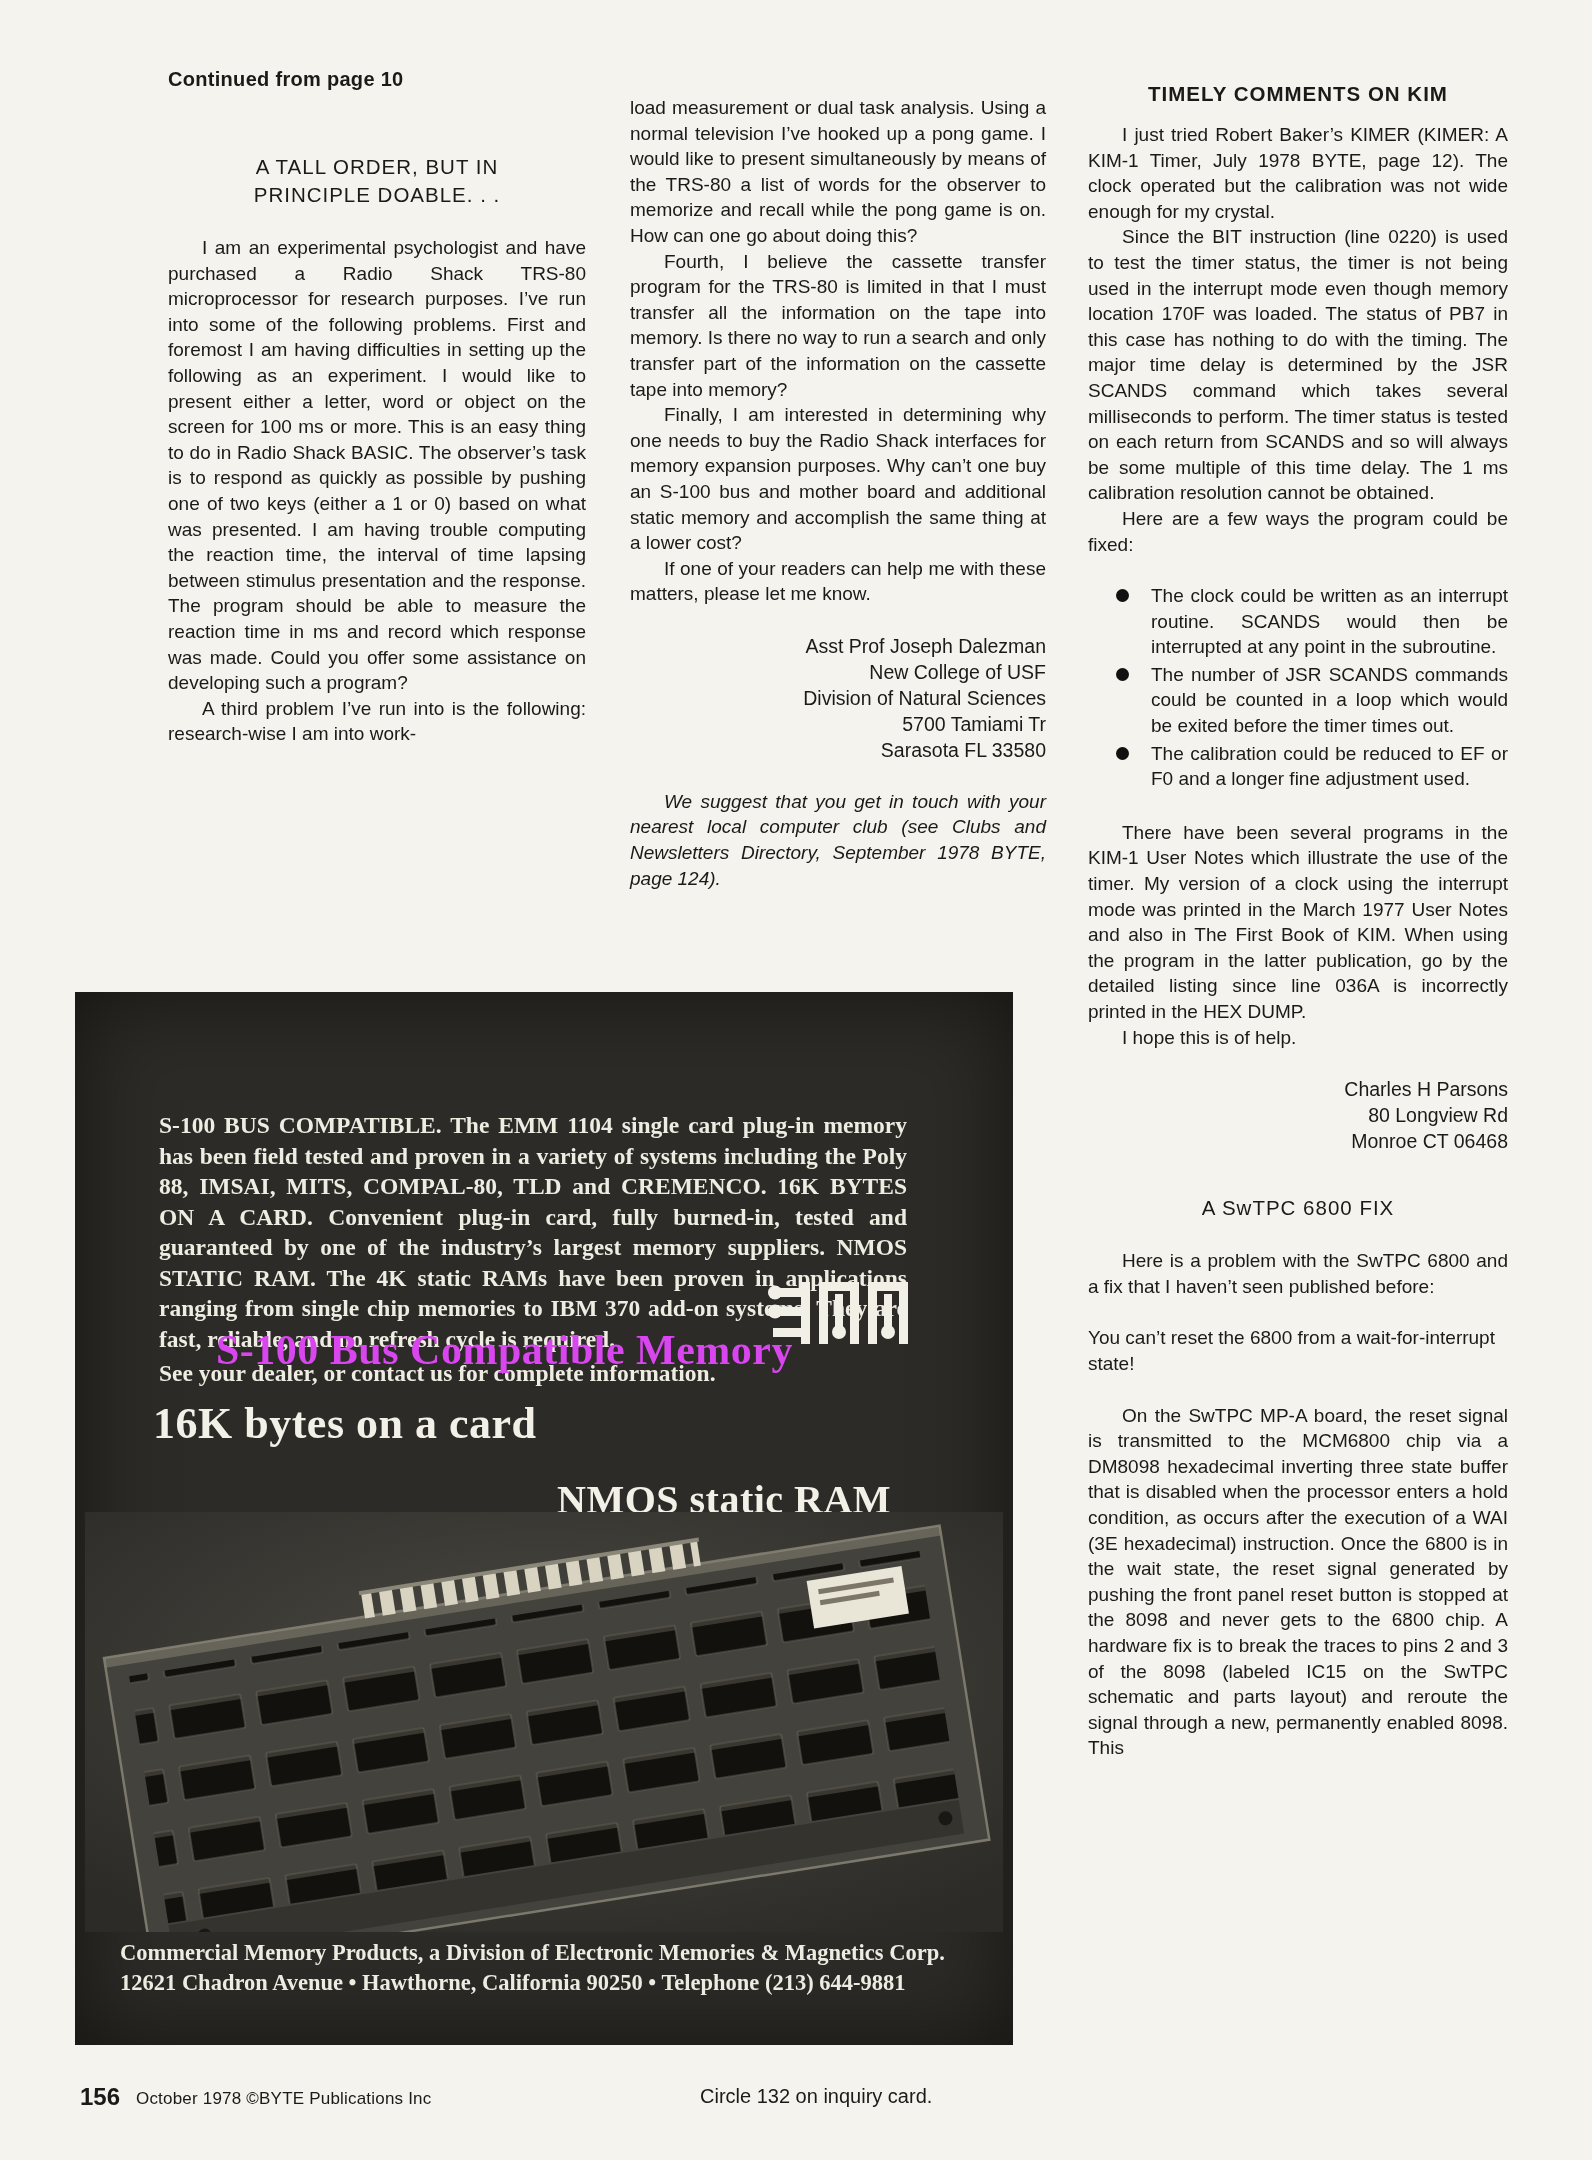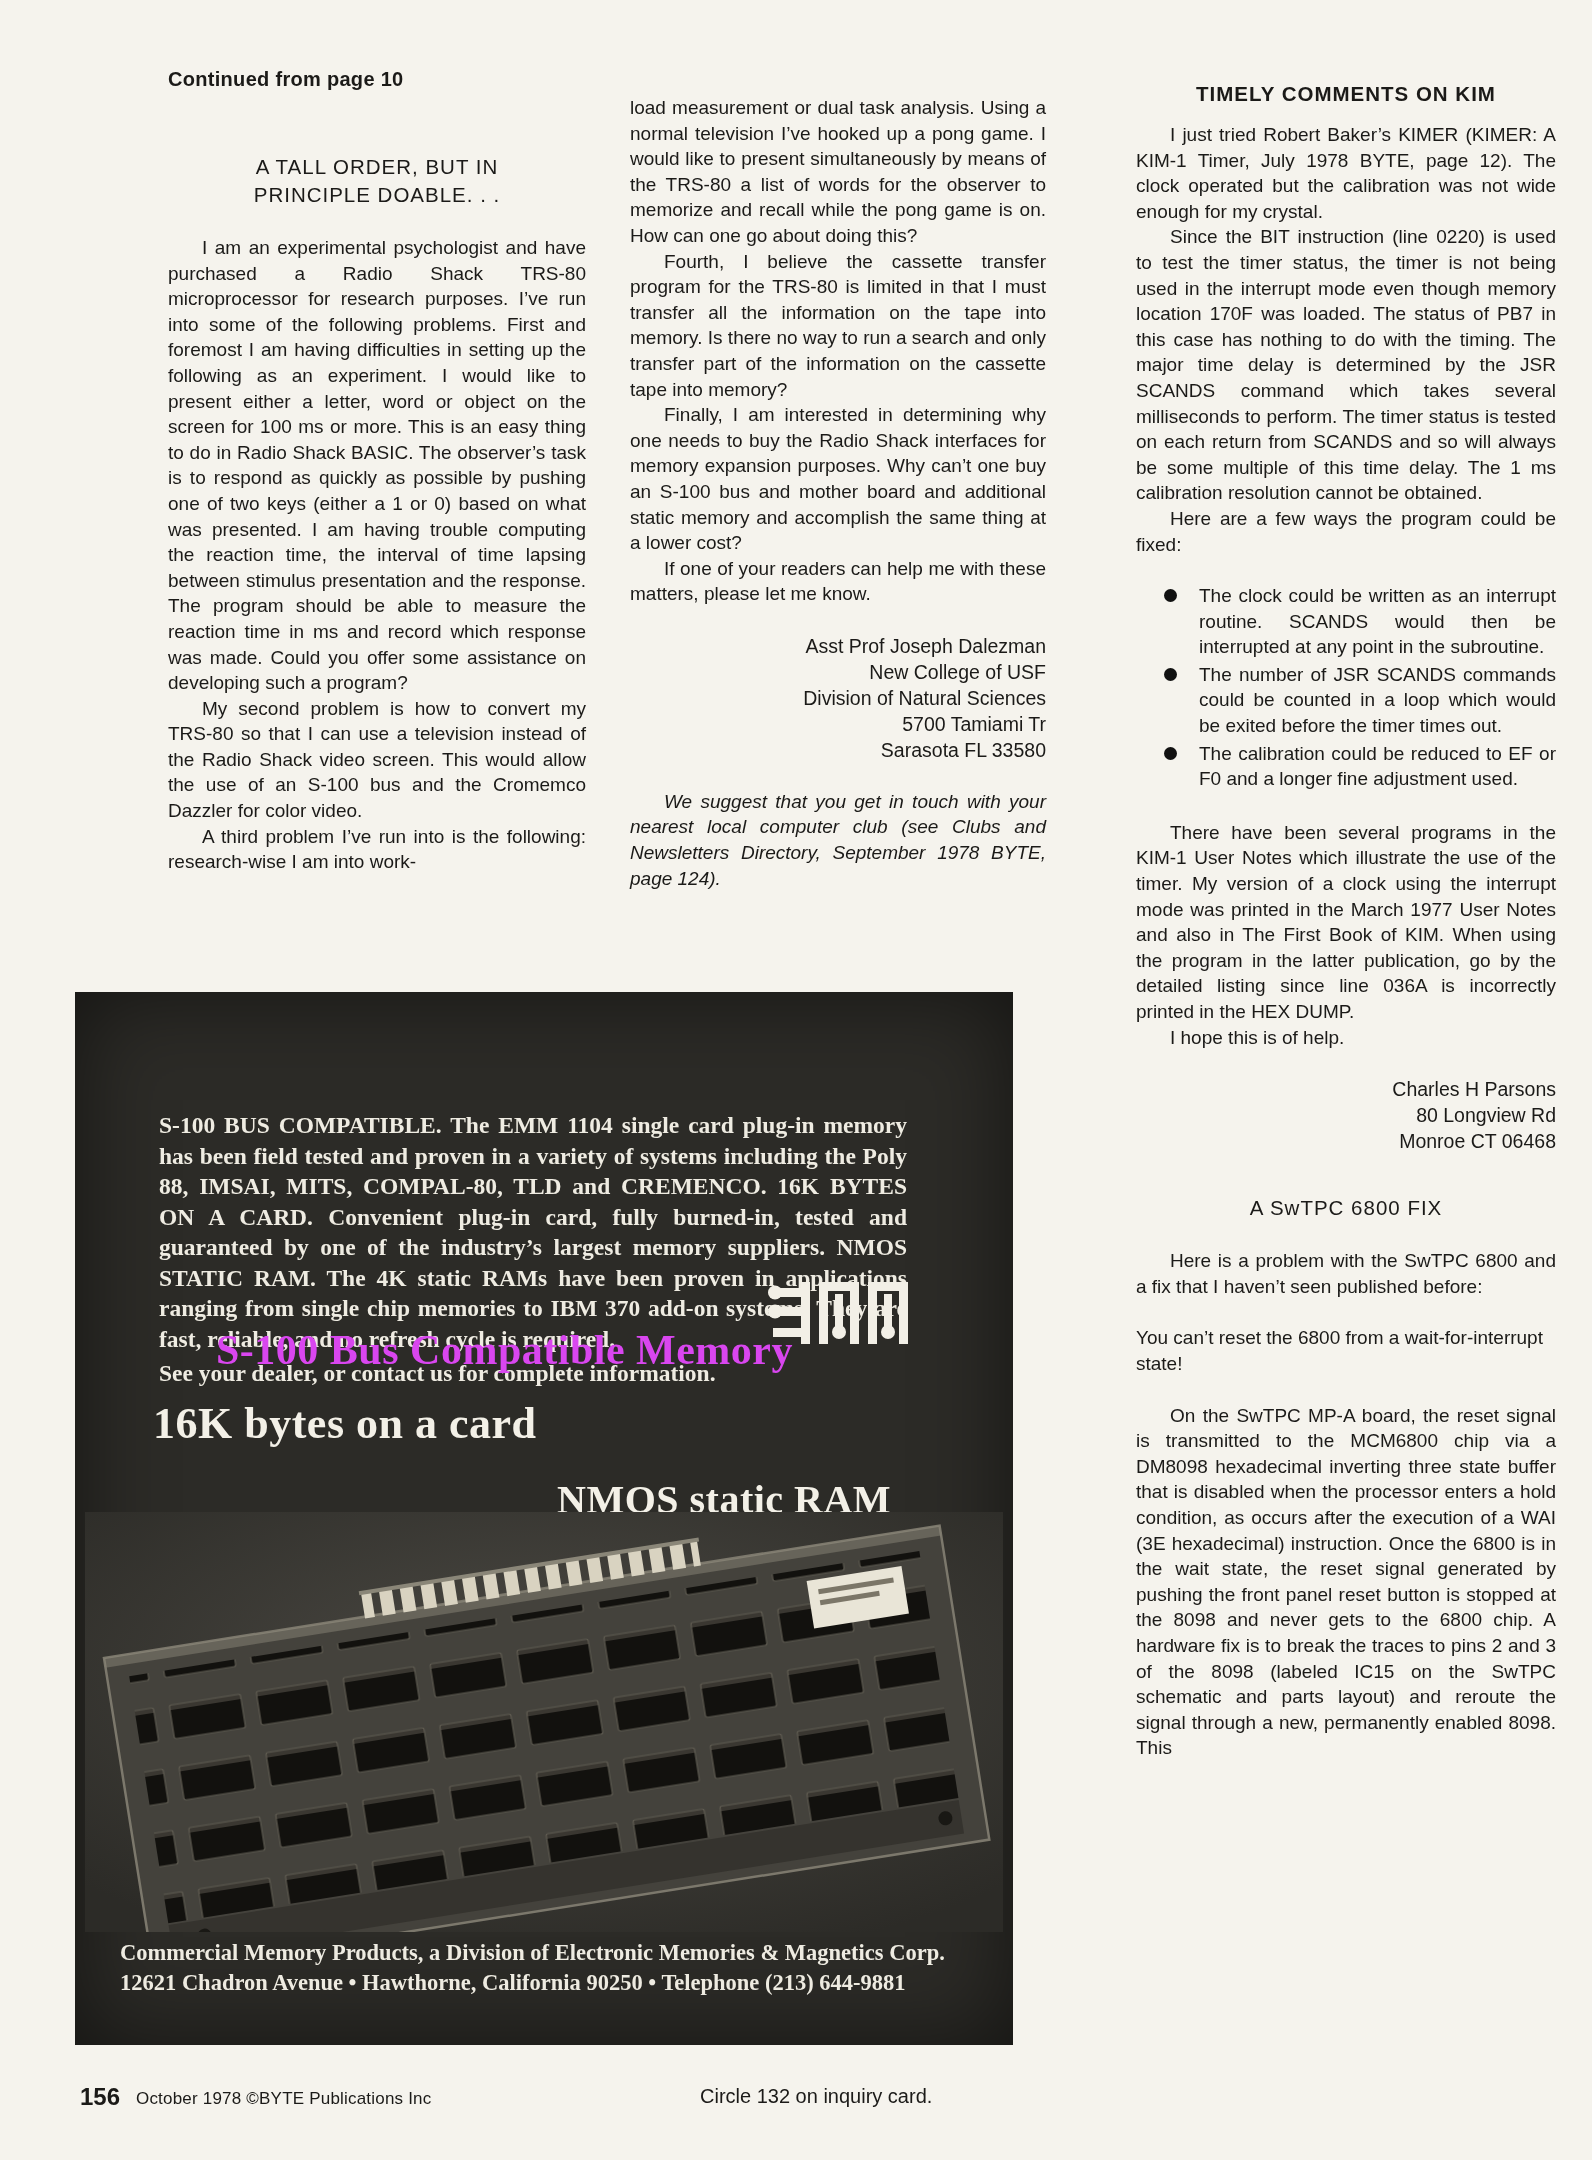--- a/index.html
+++ b/index.html
@@ -59,42 +59,41 @@
 
 <div class="col" style="left:168px;top:68px;width:418px;">
   <div class="continued">Continued from page 10</div>
   <div style="height:62px;"></div>
   <div class="col-title">
     <div>A TALL ORDER, BUT IN</div>
     <div>PRINCIPLE DOABLE. . .</div>
   </div>
   <div class="gap"></div>
   <p class="indent">I am an experimental psychologist and have purchased a Radio Shack TRS-80 microprocessor for research purposes. I’ve run into some of the following problems. First and foremost I am having difficulties in setting up the following as an experiment. I would like to present either a letter, word or object on the screen for 100 ms or more. This is an easy thing to do in Radio Shack BASIC. The observer’s task is to respond as quickly as possible by pushing one of two keys (either a 1 or 0) based on what was presented. I am having trouble computing the reaction time, the interval of time lapsing between stimulus presentation and the response. The program should be able to measure the reaction time in ms and record which response was made. Could you offer some assistance on developing such a program?</p>
-  <p class="indent">My second problem is how to convert my TRS-80 so that I can use a television instead of the Radio Shack video screen. This would allow the use of an S-100 bus and the Cromemco Dazzler for color video.</p>
   <p class="indent">A third problem I’ve run into is the following: research-wise I am into work-</p>
 </div>
 
 <div class="col" style="left:630px;top:95px;width:416px;">
   <p>load measurement or dual task analysis. Using a normal television I’ve hooked up a pong game. I would like to present simultaneously by means of the TRS-80 a list of words for the observer to memorize and recall while the pong game is on. How can one go about doing this?</p>
   <p class="indent">Fourth, I believe the cassette transfer program for the TRS-80 is limited in that I must transfer all the information on the tape into memory. Is there no way to run a search and only transfer part of the information on the cassette tape into memory?</p>
   <p class="indent">Finally, I am interested in determining why one needs to buy the Radio Shack interfaces for memory expansion purposes. Why can’t one buy an S-100 bus and mother board and additional static memory and accomplish the same thing at a lower cost?</p>
   <p class="indent">If one of your readers can help me with these matters, please let me know.</p>
   <div class="gap"></div>
   <div class="signature">
     <div>Asst Prof Joseph Dalezman</div>
     <div>New College of USF</div>
     <div>Division of Natural Sciences</div>
     <div>5700 Tamiami Tr</div>
     <div>Sarasota FL 33580</div>
   </div>
   <div class="gap"></div>
   <p class="editor-note indent">We suggest that you get in touch with your nearest local computer club (see Clubs and Newsletters Directory, September 1978 BYTE, page 124).</p>
 </div>
 
-<div class="col" style="left:1088px;top:80px;width:420px;margin-left:48px;">
+<div class="col" style="left:1088px;top:80px;width:420px;">
   <div class="col-title-bold">TIMELY COMMENTS ON KIM</div>
   <div class="gap-sm"></div>
   <p class="indent">I just tried Robert Baker’s KIMER (KIMER: A KIM-1 Timer, July 1978 BYTE, page 12). The clock operated but the calibration was not wide enough for my crystal.</p>
   <p class="indent">Since the BIT instruction (line 0220) is used to test the timer status, the timer is not being used in the interrupt mode even though memory location 170F was loaded. The status of PB7 in this case has nothing to do with the timing. The major time delay is determined by the JSR SCANDS command which takes several milliseconds to perform. The timer status is tested on each return from SCANDS and so will always be some multiple of this time delay. The 1 ms calibration resolution cannot be obtained.</p>
   <p class="indent">Here are a few ways the program could be fixed:</p>
   <div class="gap"></div>
   <div class="bullet-row">
     <span class="bullet-dot"></span>
     <p>The clock could be written as an interrupt routine. SCANDS would then be interrupted at any point in the subroutine.</p>
   </div>

